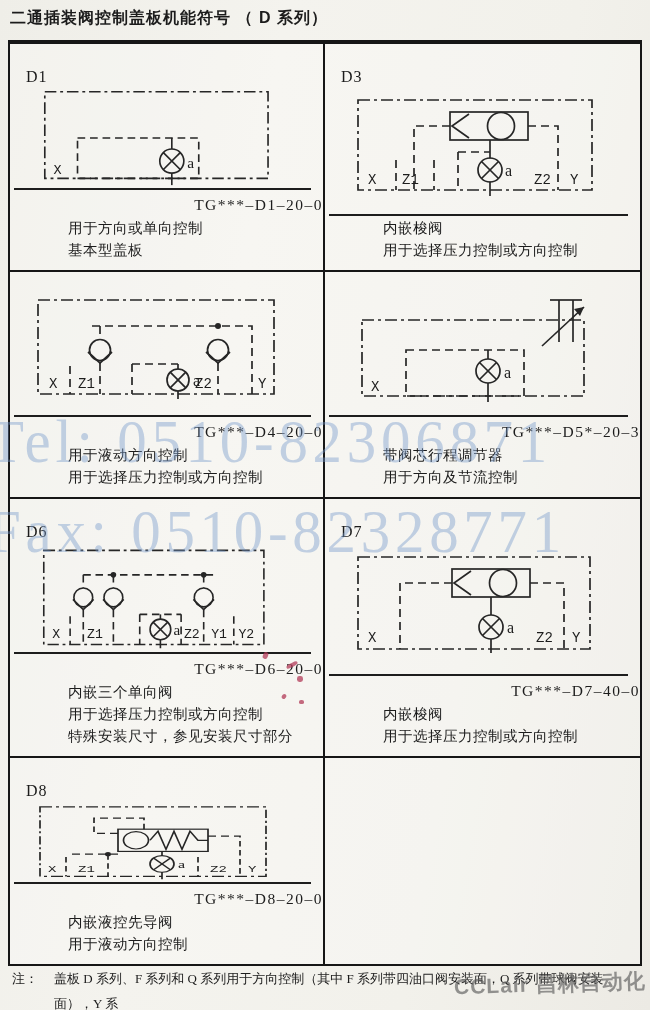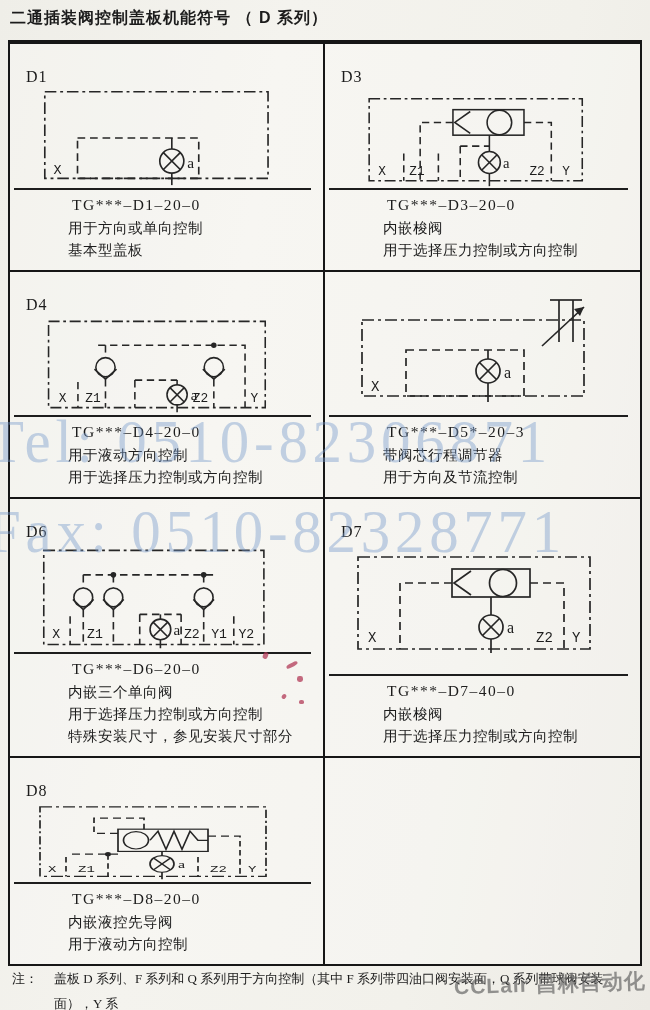--- a/index.html
+++ b/index.html
@@ -13,21 +13,21 @@
          border:2px solid #161616;border-top-width:4px;
          display:grid;grid-template-columns:315px 1fr;grid-template-rows:228px 227px 259px 1fr;
          background:rgba(255,255,255,0.25);}
   .cell{position:relative;border-right:2px solid #161616;border-bottom:2px solid #161616;
         display:flex;flex-direction:column;padding:20px 0 10px 0;overflow:hidden;}
   .cell.rc{border-right:none;}
   .cell.lr{border-bottom:none;}
   .cell-id{font-size:16px;margin:4px 0 0 16px;letter-spacing:1px;}
   .diag{display:block;margin:0 auto;}
   .sep{margin-top:auto;margin-left:4px;width:95%;border-top:2px solid #1d1d1d;}
-  .code{font-size:15.5px;letter-spacing:1.5px;margin:6px 0 2px 62px;white-space:nowrap;}
+  .code{font-size:15.5px;letter-spacing:1.5px;margin:6px 0 2px 62px;white-space:nowrap;text-align:right;}
   .desc{font-size:14.5px;margin:3px 0 0 58px;letter-spacing:0.5px;}
   svg .s{stroke:#262626;stroke-width:1.7;fill:none;stroke-linecap:butt;}
   svg .dd{stroke-dasharray:12 4 3 4;}
   svg .ds{stroke-dasharray:8 5;}
   svg .fl{fill:#262626;stroke:none;}
   svg text{font-family:"Liberation Mono","DejaVu Sans Mono",monospace;font-size:14px;fill:#1d1d1d;}
   svg text.a{font-size:16px;font-family:"Liberation Serif",serif;}
   .wm{position:absolute;z-index:6;pointer-events:none;white-space:nowrap;
       font-family:"Liberation Serif",serif;color:rgba(116,152,202,0.42);}
   .wm-tel{left:-12px;top:406px;font-size:62px;letter-spacing:5px;transform:scaleX(0.95);transform-origin:left top;}
@@ -95,27 +95,25 @@
         </g>
         <line class="s ds" x1="58" y1="74" x2="58" y2="104"></line>
         <line class="s ds" x1="96" y1="74" x2="96" y2="104"></line>
         <text x="30" y="98">X</text>
         <text x="64" y="98">Z1</text>
         <text class="a" x="167" y="90">a</text>
         <text x="196" y="98">Z2</text>
         <text x="232" y="98">Y</text>
       </svg>
       <div class="sep"></div>
-      <div class="code">TG***–D3–20–0</div>
       <div class="desc">内嵌梭阀</div>
       <div class="desc">用于选择压力控制或方向控制</div>
     </div>
 
     <div class="cell">
-      <div class="cell-id">D4</div>
       <svg class="diag" width="290" height="110" viewBox="0 0 290 110">
         <rect class="s dd" x="16" y="8" width="236" height="94"></rect>
         <path class="s ds" d="M70 34 H230 V102"></path>
         <circle class="fl" cx="196" cy="34" r="3"></circle>
         <g>
           <circle class="s" cx="78" cy="58" r="10.5"></circle>
           <path class="s" d="M66 60 L78 71 L90 60"></path>
         </g>
         <line class="s ds" x1="78" y1="34" x2="78" y2="47"></line>
         <line class="s ds" x1="78" y1="71" x2="78" y2="102"></line>

